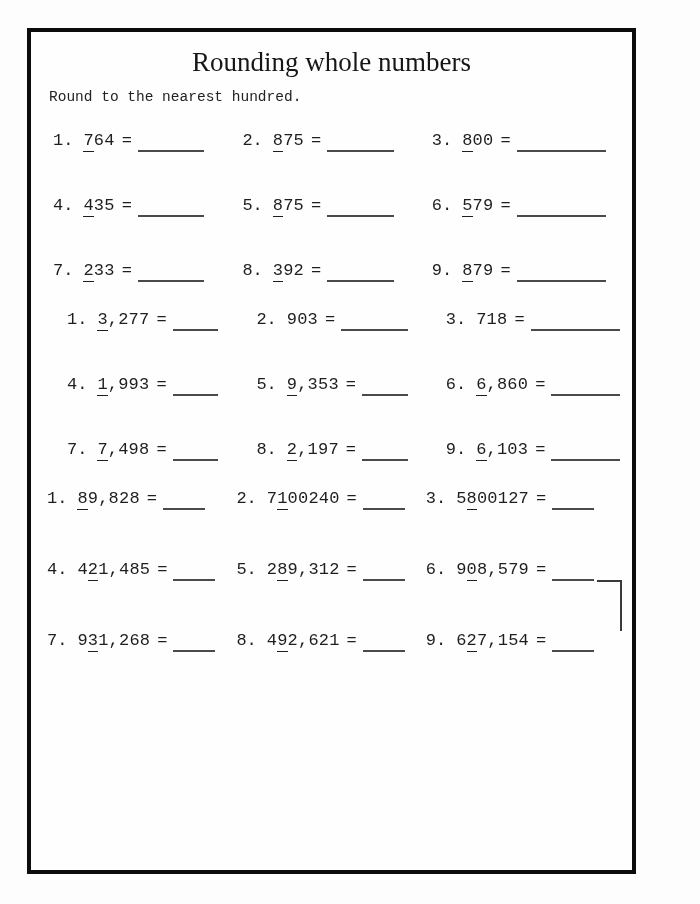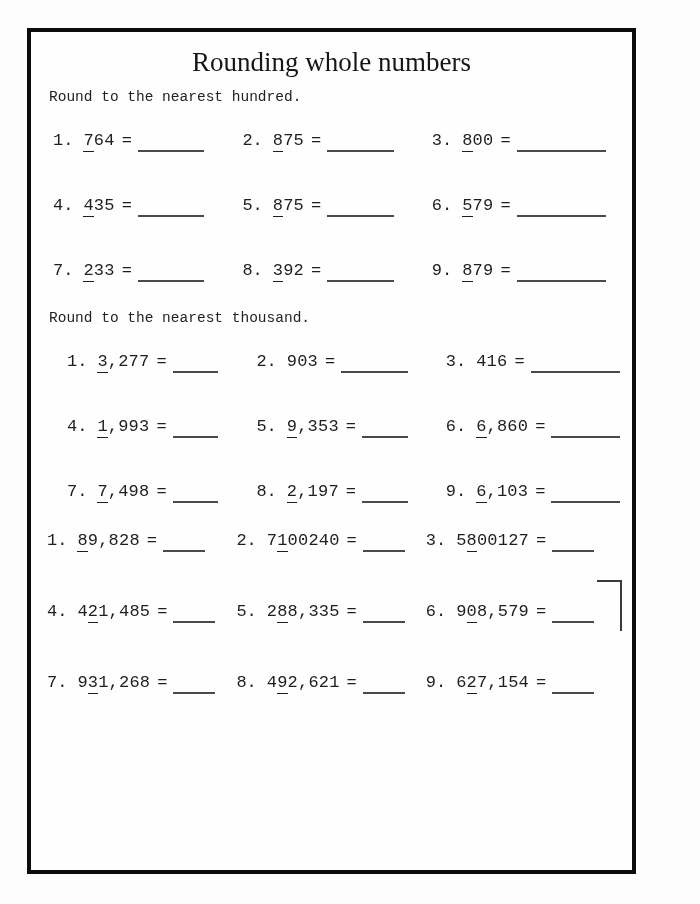--- a/index.html
+++ b/index.html
@@ -151,39 +151,38 @@
   <div class="problem">
     <span class="p-label">9.</span>
     <span class="p-number"><span class="p-before"></span><span class="p-under">8</span><span class="p-after">79</span></span>
     <span class="p-eq">=</span>
     <span class="p-blank"></span>
   </div>
 </div>
   </div>
 
   <div class="section s2">
-    <div class="instruction">Round to the nearest thousand.</div>
     <div class="problems">
   <div class="problem">
     <span class="p-label">1.</span>
     <span class="p-number"><span class="p-before"></span><span class="p-under">3</span><span class="p-after">,277</span></span>
     <span class="p-eq">=</span>
     <span class="p-blank"></span>
   </div>
 
   <div class="problem">
     <span class="p-label">2.</span>
     <span class="p-number"><span class="p-before">903</span><span class="p-under"></span><span class="p-after"></span></span>
     <span class="p-eq">=</span>
     <span class="p-blank"></span>
   </div>
 
   <div class="problem">
     <span class="p-label">3.</span>
-    <span class="p-number"><span class="p-before">416</span><span class="p-under"></span><span class="p-after"></span></span>
+    <span class="p-number"><span class="p-before">718</span><span class="p-under"></span><span class="p-after"></span></span>
     <span class="p-eq">=</span>
     <span class="p-blank"></span>
   </div>
 
   <div class="problem">
     <span class="p-label">4.</span>
     <span class="p-number"><span class="p-before"></span><span class="p-under">1</span><span class="p-after">,993</span></span>
     <span class="p-eq">=</span>
     <span class="p-blank"></span>
   </div>
@@ -250,21 +249,21 @@
 
   <div class="problem">
     <span class="p-label">4.</span>
     <span class="p-number"><span class="p-before">4</span><span class="p-under">2</span><span class="p-after">1,485</span></span>
     <span class="p-eq">=</span>
     <span class="p-blank"></span>
   </div>
 
   <div class="problem">
     <span class="p-label">5.</span>
-    <span class="p-number"><span class="p-before">2</span><span class="p-under">8</span><span class="p-after">8,335</span></span>
+    <span class="p-number"><span class="p-before">2</span><span class="p-under">8</span><span class="p-after">9,312</span></span>
     <span class="p-eq">=</span>
     <span class="p-blank"></span>
   </div>
 
   <div class="problem">
     <span class="p-label">6.</span>
     <span class="p-number"><span class="p-before">9</span><span class="p-under">0</span><span class="p-after">8,579</span></span>
     <span class="p-eq">=</span>
     <span class="p-blank"></span>
   </div>

